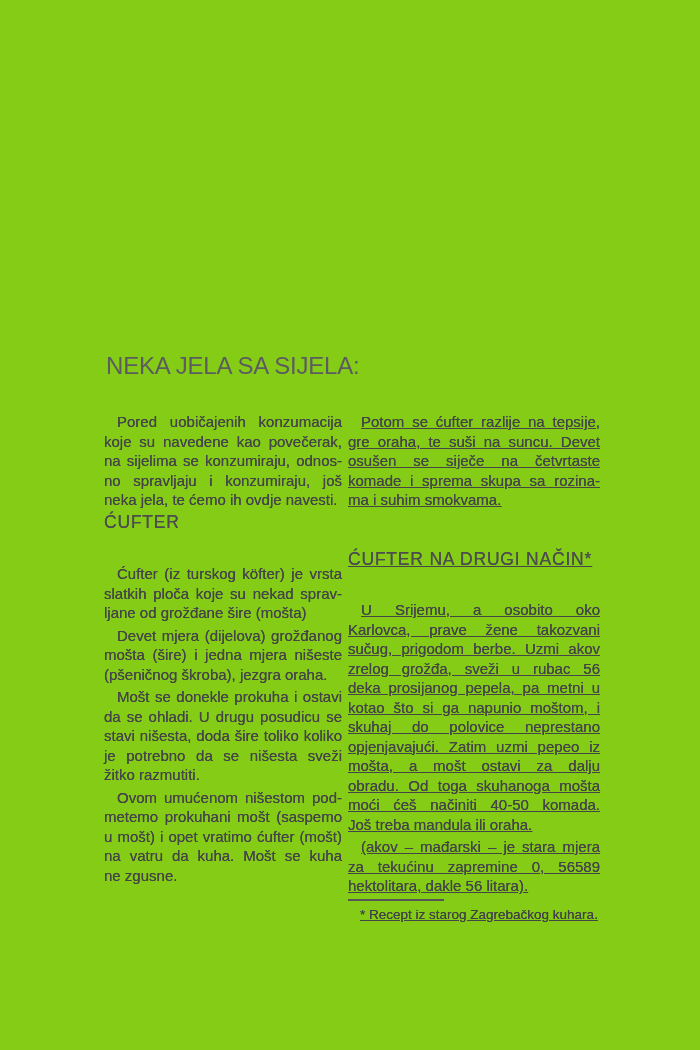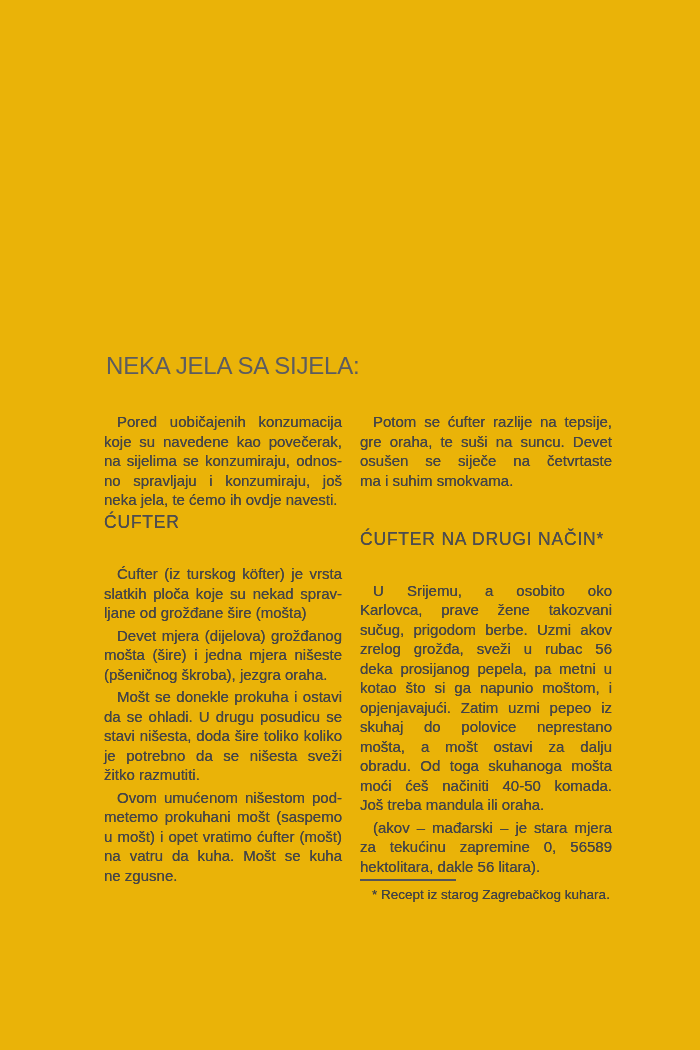--- a/index.html
+++ b/index.html
@@ -4,21 +4,21 @@
 <style>
   html, body {
     margin: 0;
     padding: 0;
     background: #fcfcfb;
   }
   .page {
     position: relative;
     width: 700px;
     height: 1050px;
-    background: #eab308;
+    background: #84cc16;
     overflow: hidden;
     font-family: "Liberation Sans", "DejaVu Sans", sans-serif;
   }
   .title {
     position: absolute;
     left: 106px;
     top: 352px;
     margin: 0;
     font-size: 24px;
     font-weight: 400;
@@ -27,21 +27,21 @@
   }
   .col {
     position: absolute;
     top: 412px;
     font-size: 15px;
     line-height: 19.5px;
     color: #454548;
     text-shadow: 0 0 0.4px #454548;
   }
   .col-left  { left: 104px; width: 238px; }
-  .col-right { left: 360px; width: 252px; }
+  .col-right { left: 348px; width: 252px; text-decoration: underline; }
 
   .block + .block { margin-top: 3px; }
 
   .heading {
     font-size: 17.5px;
     letter-spacing: 0.8px;
     color: #4d4d51;
     margin: 40px 0 32px 0;
   }
   .col-right .heading { margin: 40px 0 31px 0; }
@@ -116,32 +116,33 @@
         <div class="line">na vatru da kuha. Mošt se kuha</div>
         <div class="line last">ne zgusne.</div>
       </div>
     </div>
 
   <div class="col col-right">
       <div class="block para">
         <div class="line first">Potom se ćufter razlije na tepsije,</div>
         <div class="line">gre oraha, te suši na suncu. Devet</div>
         <div class="line">osušen se siječe na četvrtaste</div>
+        <div class="line">komade i sprema skupa sa rozina-</div>
         <div class="line last">ma i suhim smokvama.</div>
       </div>
       <div class="block heading">ĆUFTER NA DRUGI NAČIN*</div>
       <div class="block para">
         <div class="line first">U Srijemu, a osobito oko</div>
         <div class="line">Karlovca, prave žene takozvani</div>
         <div class="line">sučug, prigodom berbe. Uzmi akov</div>
         <div class="line">zrelog grožđa, sveži u rubac 56</div>
         <div class="line">deka prosijanog pepela, pa metni u</div>
         <div class="line">kotao što si ga napunio moštom, i</div>
+        <div class="line">skuhaj do polovice neprestano</div>
         <div class="line">opjenjavajući. Zatim uzmi pepeo iz</div>
-        <div class="line">skuhaj do polovice neprestano</div>
         <div class="line">mošta, a mošt ostavi za dalju</div>
         <div class="line">obradu. Od toga skuhanoga mošta</div>
         <div class="line">moći ćeš načiniti 40-50 komada.</div>
         <div class="line last">Još treba mandula ili oraha.</div>
       </div>
       <div class="block para">
         <div class="line first">(akov – mađarski – je stara mjera</div>
         <div class="line">za tekućinu zapremine 0, 56589</div>
         <div class="line last">hektolitara, dakle 56 litara).</div>
       </div>

